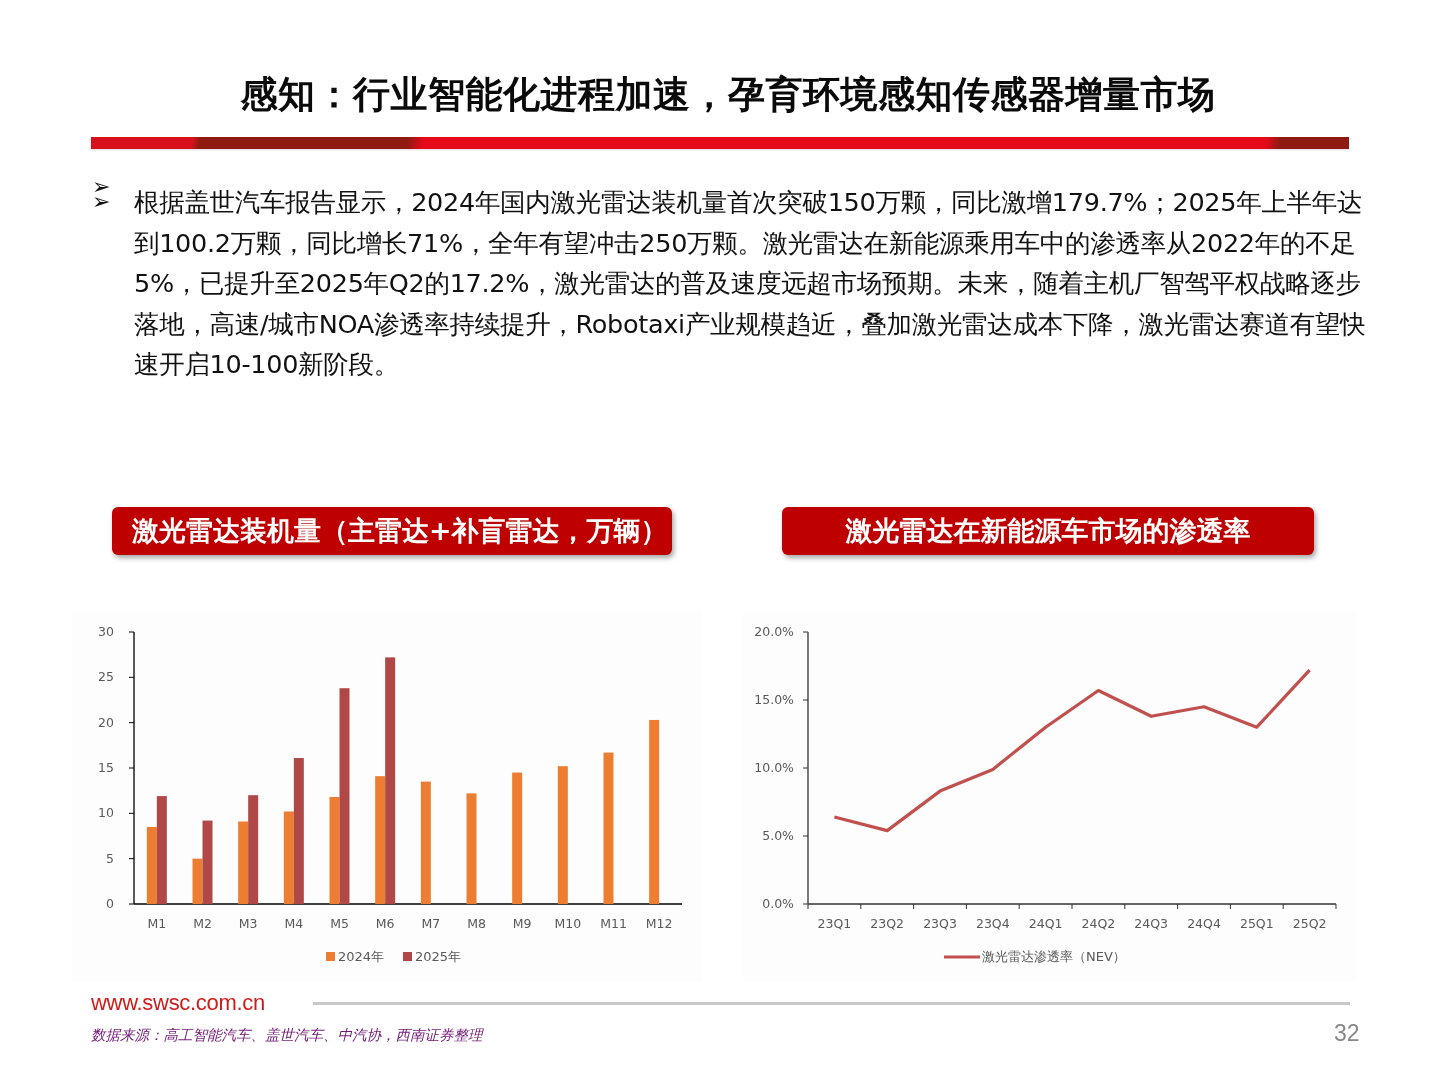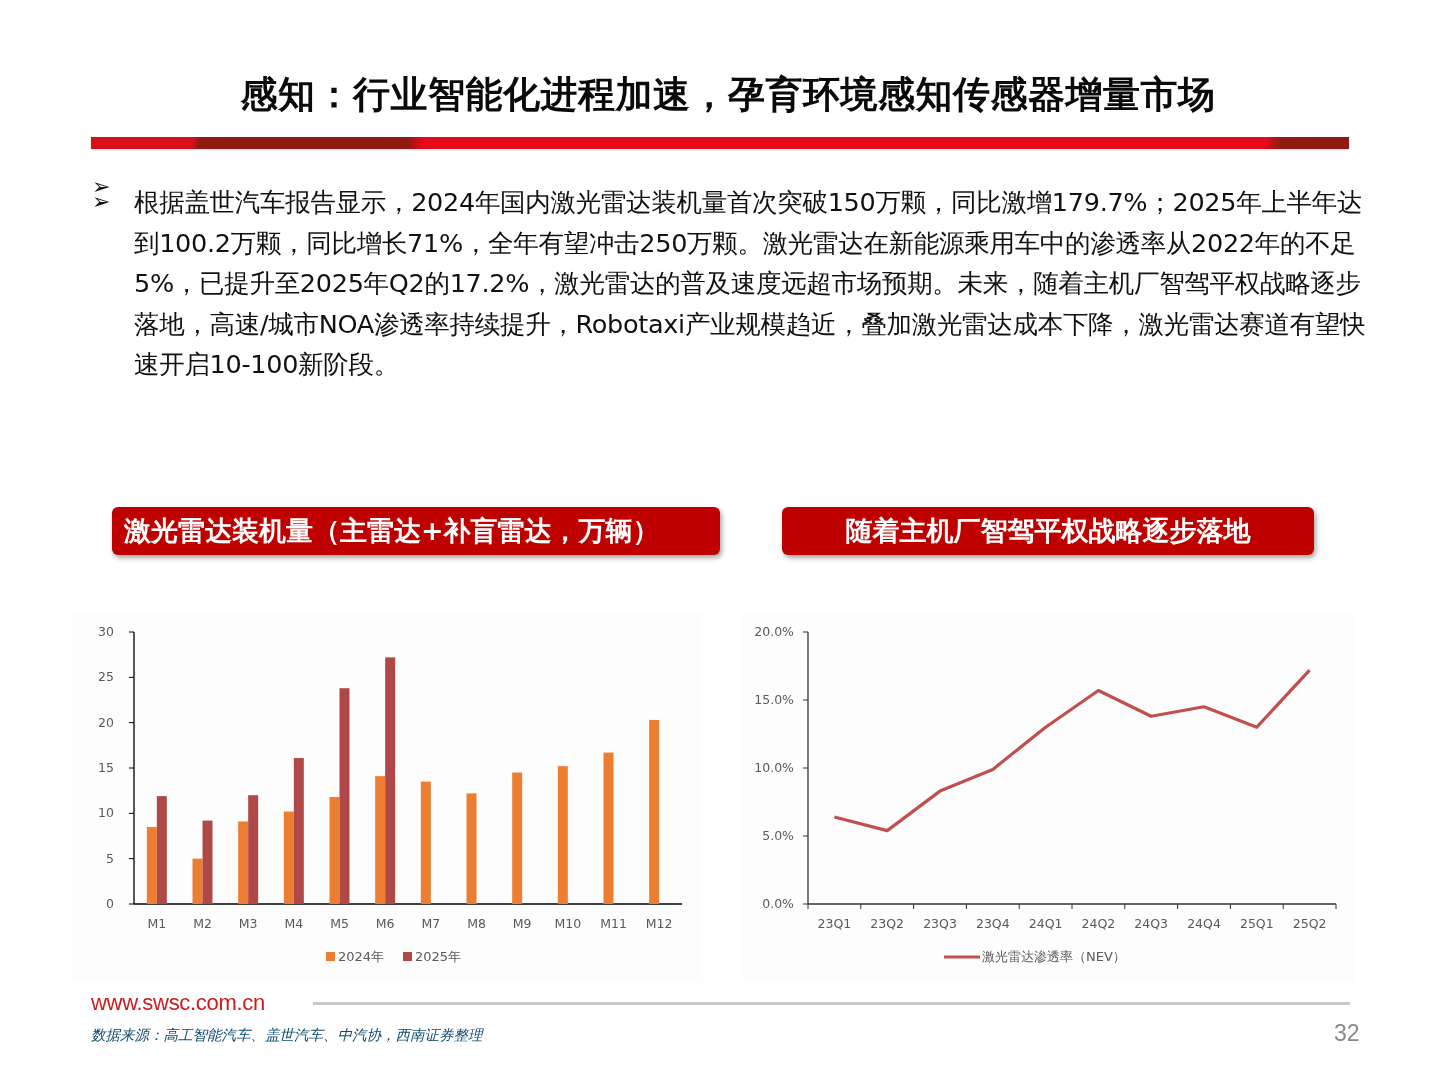--- a/index.html
+++ b/index.html
@@ -24,59 +24,59 @@
     position: absolute; left: 0; top: 0; font-size: 22px; color: #111;
   }
   .bullet.b1 { font-size: 25px; font-weight: bold; line-height: 38px; }
   .bullet.b2 { margin-top: 14px; font-size: 25.5px; line-height: 40.5px; letter-spacing: -0.3px; }
 
   .chart-header {
     position: absolute; height: 48px; background: #be0000; color: #fff;
     border-radius: 6px; font-weight: bold; font-size: 27px; line-height: 48px;
     text-align: center; box-shadow: 2px 3px 5px rgba(0,0,0,0.35);
   }
-  .chart-header.left { left: 112px; top: 507px; width: 608px; text-align: left; padding-left: 12px; }
+  .chart-header.left { left: 112px; top: 507px; width: 560px; text-align: left; padding-left: 20px; }
   .chart-header.right { left: 782px; top: 507px; width: 532px; }
 
   .chart-panel { position: absolute; background: #fdfdfd; }
   .chart-panel.left { left: 72px; top: 612px; width: 630px; height: 370px; }
   .chart-panel.right { left: 742px; top: 612px; width: 614px; height: 370px; }
   .chart-panel svg { position: absolute; left: 0; top: 0; }
   .axis-text { font-family: "DejaVu Sans", sans-serif; font-size: 12.5px; fill: #595959; }
   .legend-text { font-family: "DejaVu Sans", sans-serif; font-size: 13px; fill: #595959; }
 
   .footer-url {
     position: absolute; left: 91px; top: 990px; font-family: "Liberation Sans", sans-serif;
     font-size: 22px; color: #d11b1b; letter-spacing: -0.3px;
   }
   .footer-rule { position: absolute; left: 313px; top: 1002px; width: 1037px; height: 3px; background: #c8c8c8; }
   .footer-source {
     position: absolute; left: 91px; top: 1026px; font-family: Liberation Sans, sans-serif;
-    font-size: 14.5px; font-style: italic; color: #0c4a6e;
+    font-size: 14.5px; font-style: italic; color: #701a75;
   }
   .page-num { position: absolute; left: 1334px; top: 1020px; font-size: 23px; color: #888; font-family: "Liberation Sans", sans-serif; }
 </style>
 </head>
 <body>
 
 <div class="slide-title">感知：行业智能化进程加速，孕育环境感知传感器增量市场</div>
 <div class="title-stripe"></div>
 
 <div class="bullets">
   <div class="bullet b1">
     <span class="arrow">➢</span>
   </div>
   <div class="bullet b2">
     <span class="arrow">➢</span>
     <span>根据盖世汽车报告显示，2024年国内激光雷达装机量首次突破150万颗，同比激增179.7%；2025年上半年达到100.2万颗，同比增长71%，全年有望冲击250万颗。激光雷达在新能源乘用车中的渗透率从2022年的不足5%，已提升至2025年Q2的17.2%，激光雷达的普及速度远超市场预期。未来，随着主机厂智驾平权战略逐步落地，高速/城市NOA渗透率持续提升，Robotaxi产业规模趋近，叠加激光雷达成本下降，激光雷达赛道有望快速开启10-100新阶段。</span>
   </div>
 </div>
 
 <div class="chart-header left">激光雷达装机量（主雷达+补盲雷达，万辆）</div>
-<div class="chart-header right">随着主机厂智驾平权战略逐步落地</div>
+<div class="chart-header right">激光雷达在新能源车市场的渗透率</div>
 
 <div class="chart-panel left">
   <svg id="bar-svg" width="630" height="370">
       <line x1="62" y1="20" x2="62" y2="292" stroke="#000" stroke-width="1.3"></line>
       <line x1="57" y1="292" x2="62" y2="292" stroke="#000" stroke-width="1"></line>
       <text x="42" y="296" text-anchor="end" class="axis-text">0</text>
       <line x1="57" y1="246.66666666666669" x2="62" y2="246.66666666666669" stroke="#000" stroke-width="1"></line>
       <text x="42" y="250.66666666666669" text-anchor="end" class="axis-text">5</text>
       <line x1="57" y1="201.33333333333334" x2="62" y2="201.33333333333334" stroke="#000" stroke-width="1"></line>
       <text x="42" y="205.33333333333334" text-anchor="end" class="axis-text">10</text>

